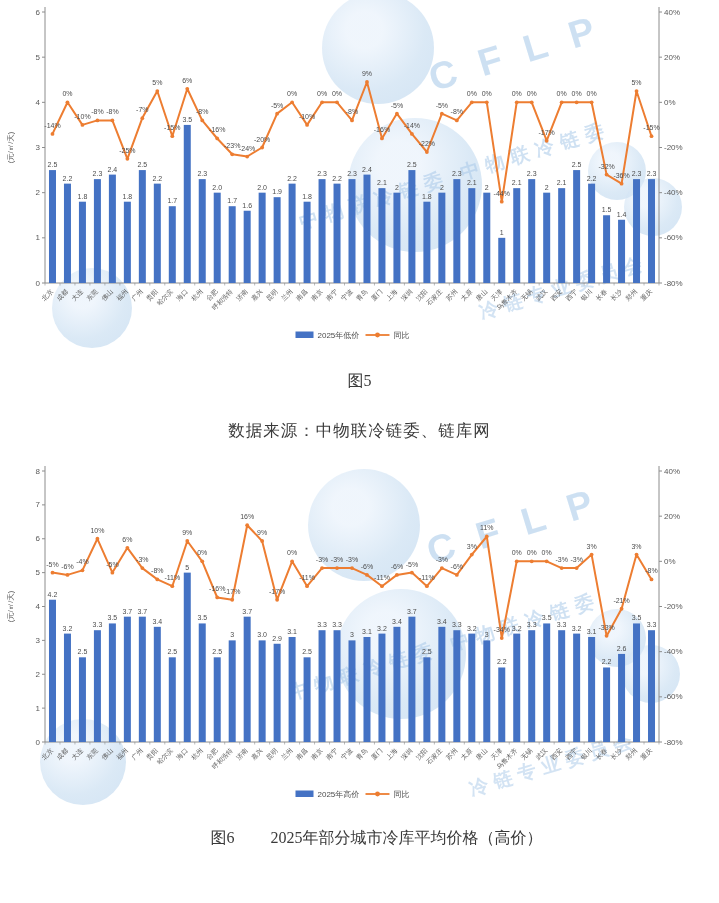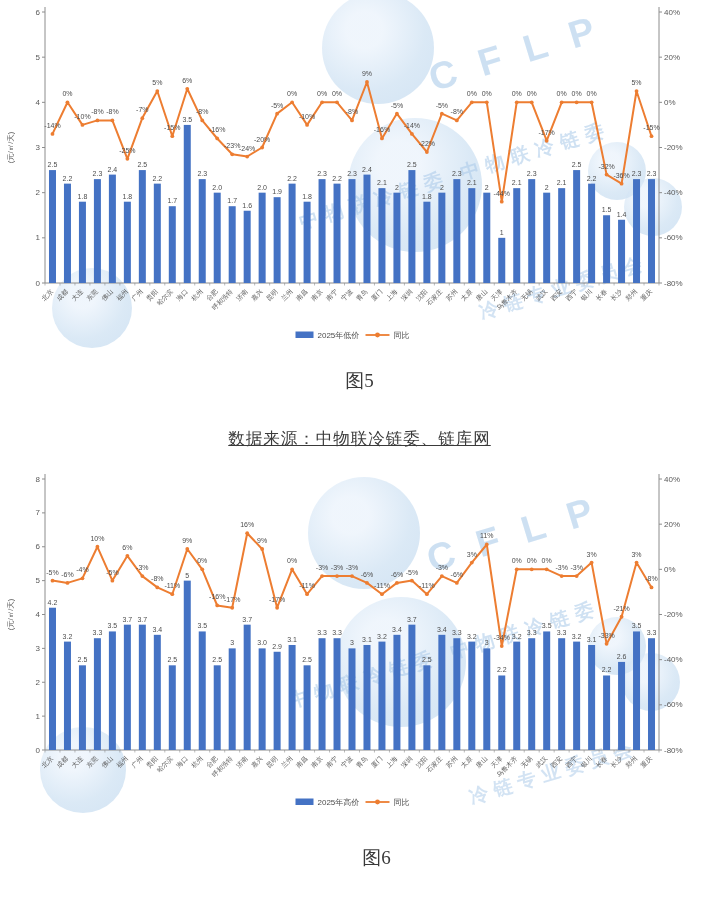--- a/index.html
+++ b/index.html
@@ -12,26 +12,26 @@
   .wm-circle{position:absolute;border-radius:50%;
     background:radial-gradient(circle at 38% 34%, #e3eefa 18%, #bdd7ee 60%, #aecdea 100%);
     opacity:.55;}
   .wm-text{position:absolute;white-space:nowrap;font-weight:bold;
     transform:rotate(-17deg);transform-origin:left center;}
   .wm-cflp{font-size:38px;letter-spacing:24px;color:#9dc3e6;opacity:.5;}
   .wm-org{font-size:19px;letter-spacing:7px;color:#a9c9e9;opacity:.55;}
   .wm-committee{font-size:19px;letter-spacing:6px;color:#a9c9e9;opacity:.5;}
   
   .caption{display:flex;justify-content:center;align-items:baseline;gap:36px;
-    font-family:"Liberation Serif","DejaVu Serif",serif;font-size:19px;color:#3a3a3a;
+    font-family:"Liberation Serif","DejaVu Serif",serif;font-size:16px;color:#3a3a3a;
     margin:18px 0 0 0;line-height:22px;text-align:center;}
   .source{text-align:center;font-family:"Liberation Serif","DejaVu Serif",serif;
-    font-size:16.5px;color:#3a3a3a;margin-top:36px;line-height:22px;letter-spacing:1px;text-decoration:underline;}
+    font-size:16.5px;color:#3a3a3a;margin-top:28px;line-height:22px;letter-spacing:1px;}
   .chart2{margin-top:28px;}
-  .caption-last{margin-top:28px;padding-left:34px;}
+  .caption-last{margin-top:16px;padding-left:34px;}
 </style>
 </head>
 <body>
 
 <div class="page">
 
   <figure class="chart chart1">
     <div class="wm">
       <div class="wm-circle" style="left:322px;top:-8px;width:112px;height:112px;"></div>
       <div class="wm-circle" style="left:348px;top:118px;width:134px;height:134px;"></div>
@@ -639,15 +639,16 @@
           <text x="317.5" y="337.5" font-size="8" fill="#4d4d4d">2025年高价</text>
           <line x1="365.5" y1="335" x2="389.5" y2="335" stroke="#ED7D31" stroke-width="1.8"></line>
           <circle cx="377.5" cy="335" r="2.4" fill="#ED7D31"></circle>
           <text x="393.5" y="337.5" font-size="8" fill="#4d4d4d">同比</text>
         </g>
       </svg>
   </figure>
 
   <p class="caption caption-last">
     <span>图6</span>
+    <span>2025年部分城市冷库平均价格（高价）</span>
   </p>
 
 </div>
 
 </body></html>

